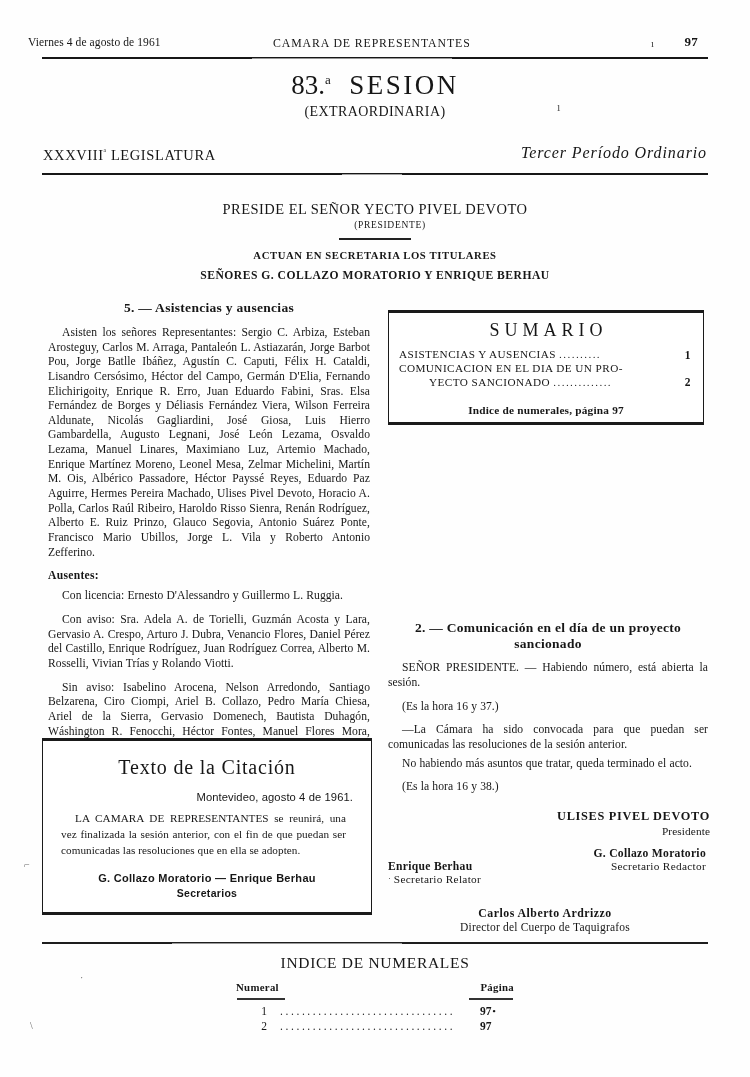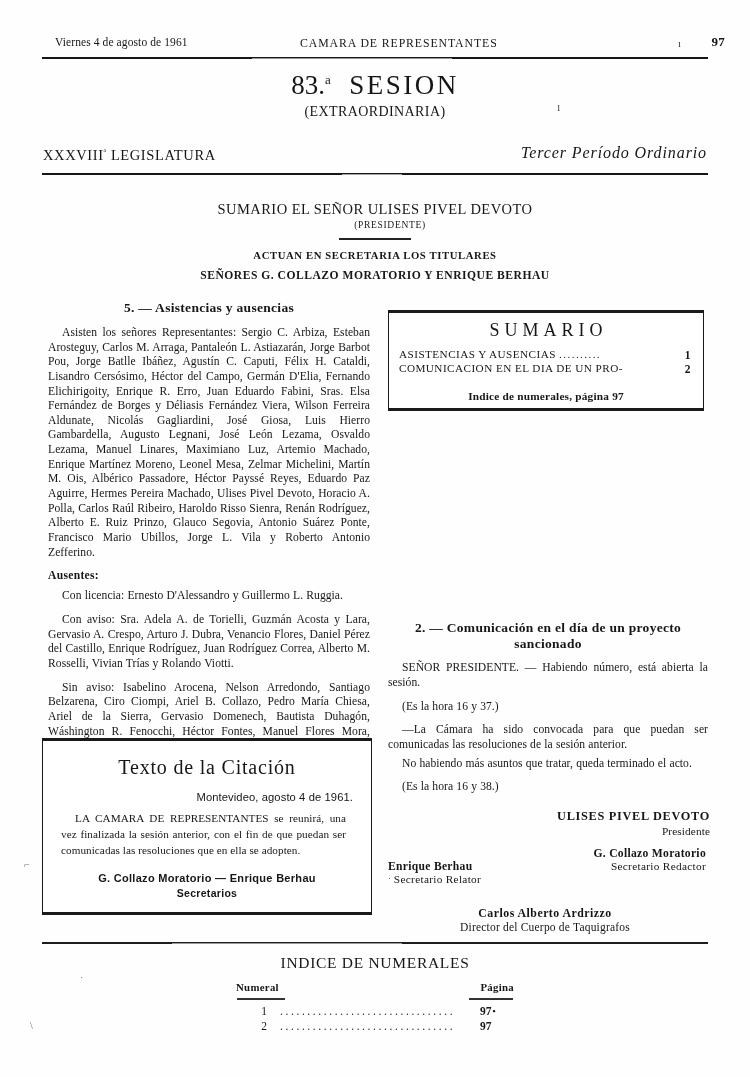--- a/index.html
+++ b/index.html
@@ -21,21 +21,21 @@
     position: absolute;
     left: 0; top: 0;
     width: 750px;
     height: 1077px;
     background: #fefefe;
   }
 
   
   .masthead {
     position: absolute;
-    left: 55px; top: 36px;
+    left: 28px; top: 36px;
     width: 670px;
     height: 20px;
   }
   .masthead-date {
     position: absolute;
     left: 0; top: 0;
     font-size: 11.5px;
     letter-spacing: 0.1px;
     white-space: nowrap;
   }
@@ -491,21 +491,21 @@
   <div class="session-sub">(EXTRAORDINARIA)</div>
   <div class="stray-mark-1">ı</div>
 
   <div class="legislature">
     <span>XXXVIII</span><span class="ord">ᵃ</span>
     <span>LEGISLATURA</span>
   </div>
   <div class="periodo">Tercer Período Ordinario</div>
   <div class="rule-under-leg"></div>
 
-  <div class="preside">SUMARIO EL SEÑOR ULISES PIVEL DEVOTO</div>
+  <div class="preside">PRESIDE EL SEÑOR YECTO PIVEL DEVOTO</div>
   <div class="preside-sub">(PRESIDENTE)</div>
   <div class="mini-rule"></div>
   <div class="actuan">ACTUAN EN SECRETARIA LOS TITULARES</div>
   <div class="secretarios-line">SEÑORES G. COLLAZO MORATORIO Y ENRIQUE BERHAU</div>
 
   <div class="col-left">
     <div class="sec-head">5. — Asistencias y ausencias</div>
     <p class="body">Asisten los señores Representantes: Sergio C. Arbiza, Esteban Arosteguy, Carlos M. Arraga, Pantaleón L. Astiazarán, Jorge Barbot Pou, Jorge Batlle Ibáñez, Agustín C. Caputi, Félix H. Cataldi, Lisandro Cersósimo, Héctor del Campo, Germán D'Elia, Fernando Elichirigoity, Enrique R. Erro, Juan Eduardo Fabini, Sras. Elsa Fernández de Borges y Déliasis Fernández Viera, Wilson Ferreira Aldunate, Nicolás Gagliardini, José Giosa, Luis Hierro Gambardella, Augusto Legnani, José León Lezama, Osvaldo Lezama, Manuel Linares, Maximiano Luz, Artemio Machado, Enrique Martínez Moreno, Leonel Mesa, Zelmar Michelini, Martín M. Ois, Albérico Passadore, Héctor Payssé Reyes, Eduardo Paz Aguirre, Hermes Pereira Machado, Ulises Pivel Devoto, Horacio A. Polla, Carlos Raúl Ribeiro, Haroldo Risso Sienra, Renán Rodríguez, Alberto E. Ruiz Prinzo, Glauco Segovia, Antonio Suárez Ponte, Francisco Mario Ubillos, Jorge L. Vila y Roberto Antonio Zefferino.</p>
     <div class="ausentes-label">Ausentes:</div>
     <p class="body">Con licencia: Ernesto D'Alessandro y Guillermo L. Ruggia.</p>
@@ -515,20 +515,22 @@
 
   <div class="sumario-box">
     <div class="sumario-title">SUMARIO</div>
     <div class="sumario-row r1">
       <span>ASISTENCIAS Y AUSENCIAS</span>
       <span class="sumario-dots">..........</span>
       <span class="pg">1</span>
     </div>
     <div class="sumario-row r2">
       <span>COMUNICACION EN EL DIA DE UN PRO-</span>
+      <span class="l2"><span>YECTO SANCIONADO</span>
+      <span class="sumario-dots">..............</span></span>
       <span class="pg">2</span>
     </div>
     <div class="sumario-foot">Indice de numerales, página 97</div>
   </div>
 
   <div class="col-right" style="top:430px;">
     <div class="sec-head" style="margin-top:190px; line-height:1.2;">
       <span>2. — Comunicación en el día de un proyecto</span><br>
       <span>sancionado</span>
     </div>

